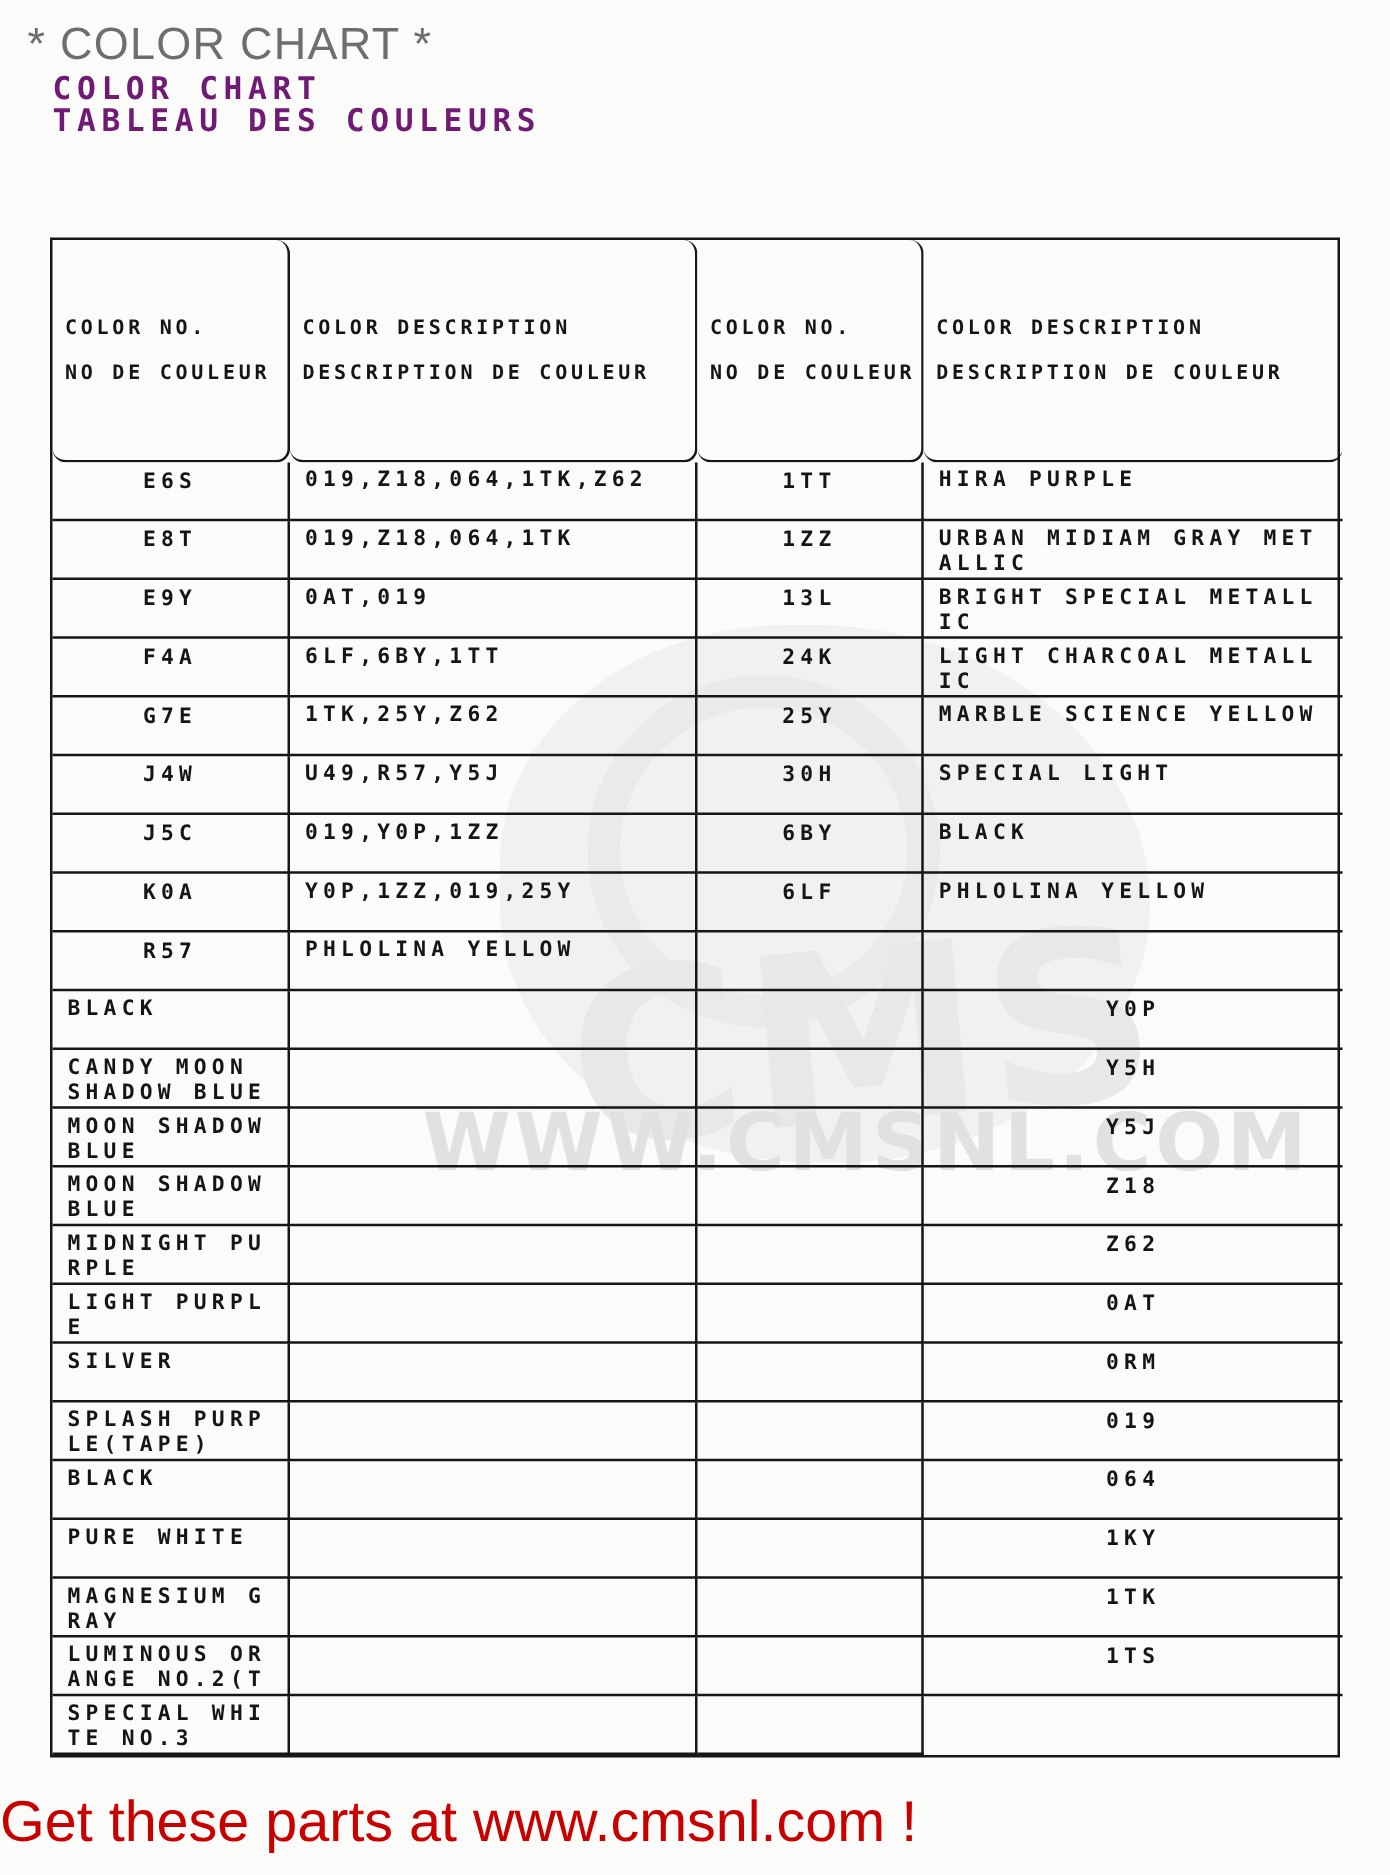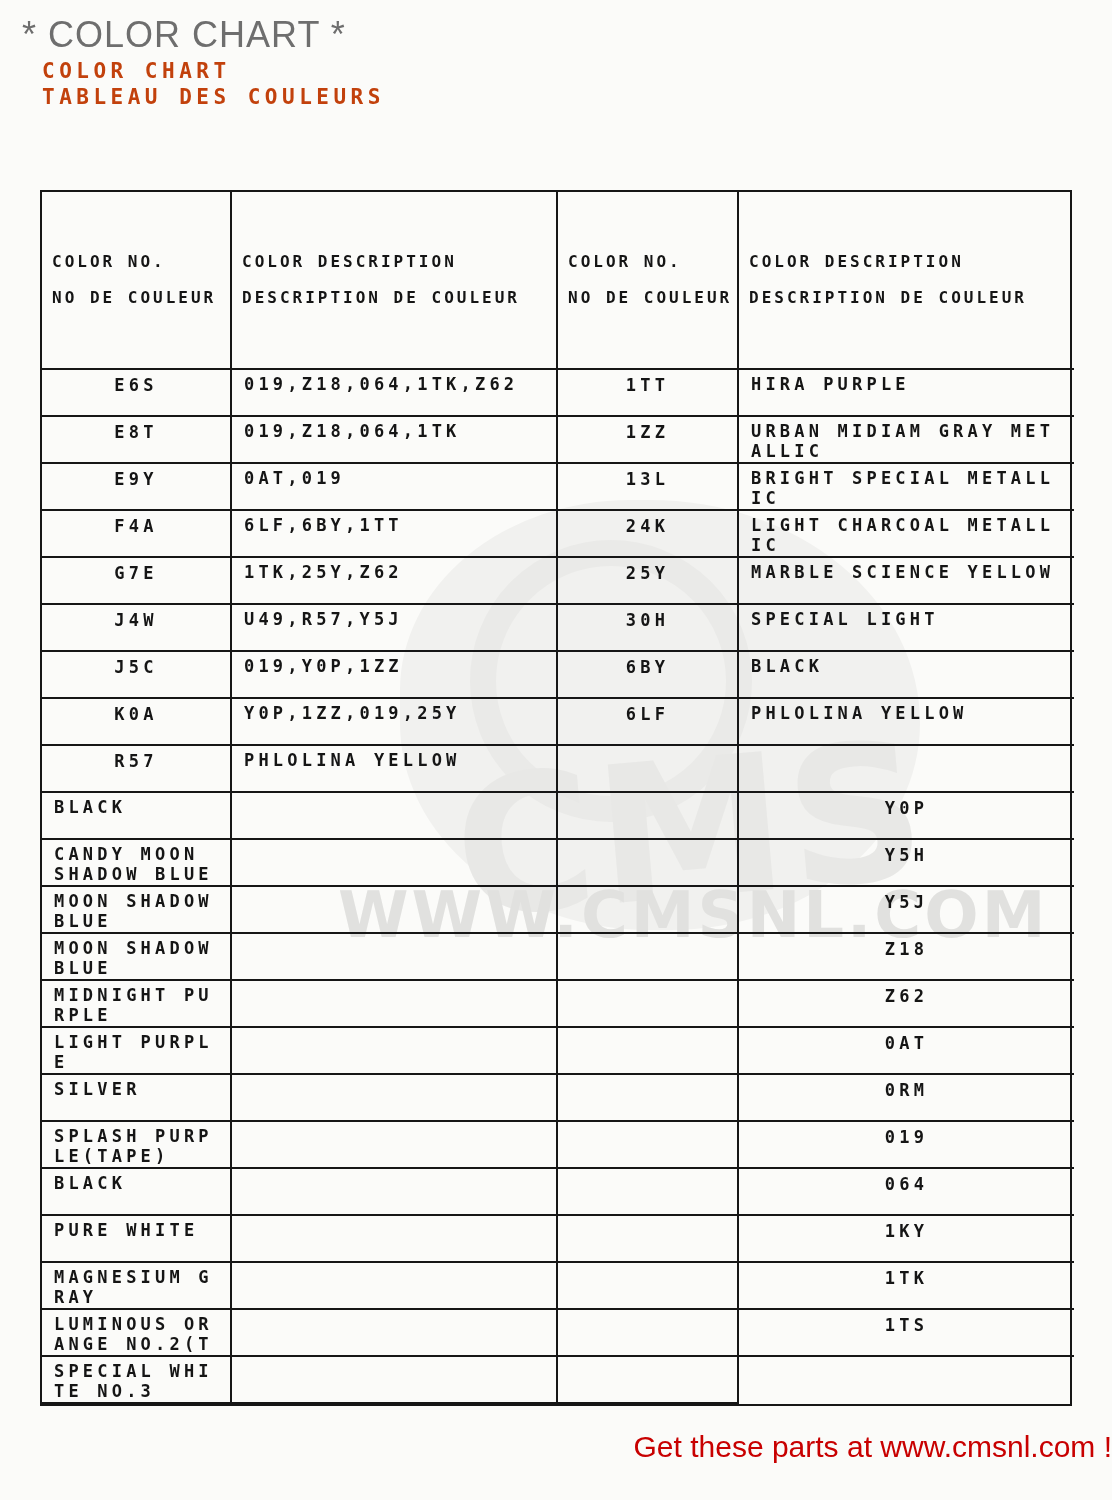--- a/index.html
+++ b/index.html
@@ -41,22 +41,22 @@
 
   
   .page-title {
     position: absolute; left: 22px; top: 14px; z-index: 2;
     font-family: "Liberation Sans", sans-serif;
     font-size: 36px; letter-spacing: 1px;
     color: #6e6e6e;
   }
   .page-subtitle {
     position: absolute; left: 42px; top: 58px; z-index: 2;
-    font-size: 21px; font-weight: bold; letter-spacing: 4.5px;
-    line-height: 26px; color: #c2410c;
+    font-size: 25px; font-weight: bold; letter-spacing: 4.5px;
+    line-height: 26px; color: #701a75;
     white-space: pre;
   }
 
   
   .color-table {
     position: absolute; left: 40px; top: 190px; z-index: 1;
     width: 1032px;
     display: grid;
     grid-template-columns: 190px 326px 181px 335px;
     grid-template-rows: 178px;
@@ -70,31 +70,31 @@
     border-bottom: 2px solid #161616;
     box-sizing: border-box;
     font-size: 17px; font-weight: bold;
     letter-spacing: 4.2px; line-height: 20px;
     overflow: hidden;
   }
   .cell:nth-child(4n) { border-right: none; }
   .hcell {
     display: flex; flex-direction: column; justify-content: center;
     gap: 16px; padding-left: 10px;
-    font-size: 16px; letter-spacing: 3px;
+    font-size: 16px; letter-spacing: 3px; border-radius: 11px;
   }
   .code { text-align: center; padding-top: 5px; }
   .desc { padding: 4px 13px 0 12px; word-break: break-all; }
 
   
   .footer {
     position: absolute; left: 0; top: 1430px; width: 1112px; z-index: 2;
-    text-align: right;
+    text-align: left;
     font-family: "Liberation Sans", sans-serif;
-    font-size: 30px; color: #c80000;
+    font-size: 46px; color: #c80000;
   }
 </style>
 </head>
 <body>
 
 <div class="page">
 
   <div class="watermark">
     <div class="wm-blob"></div>
     <div class="wm-ring"></div>

